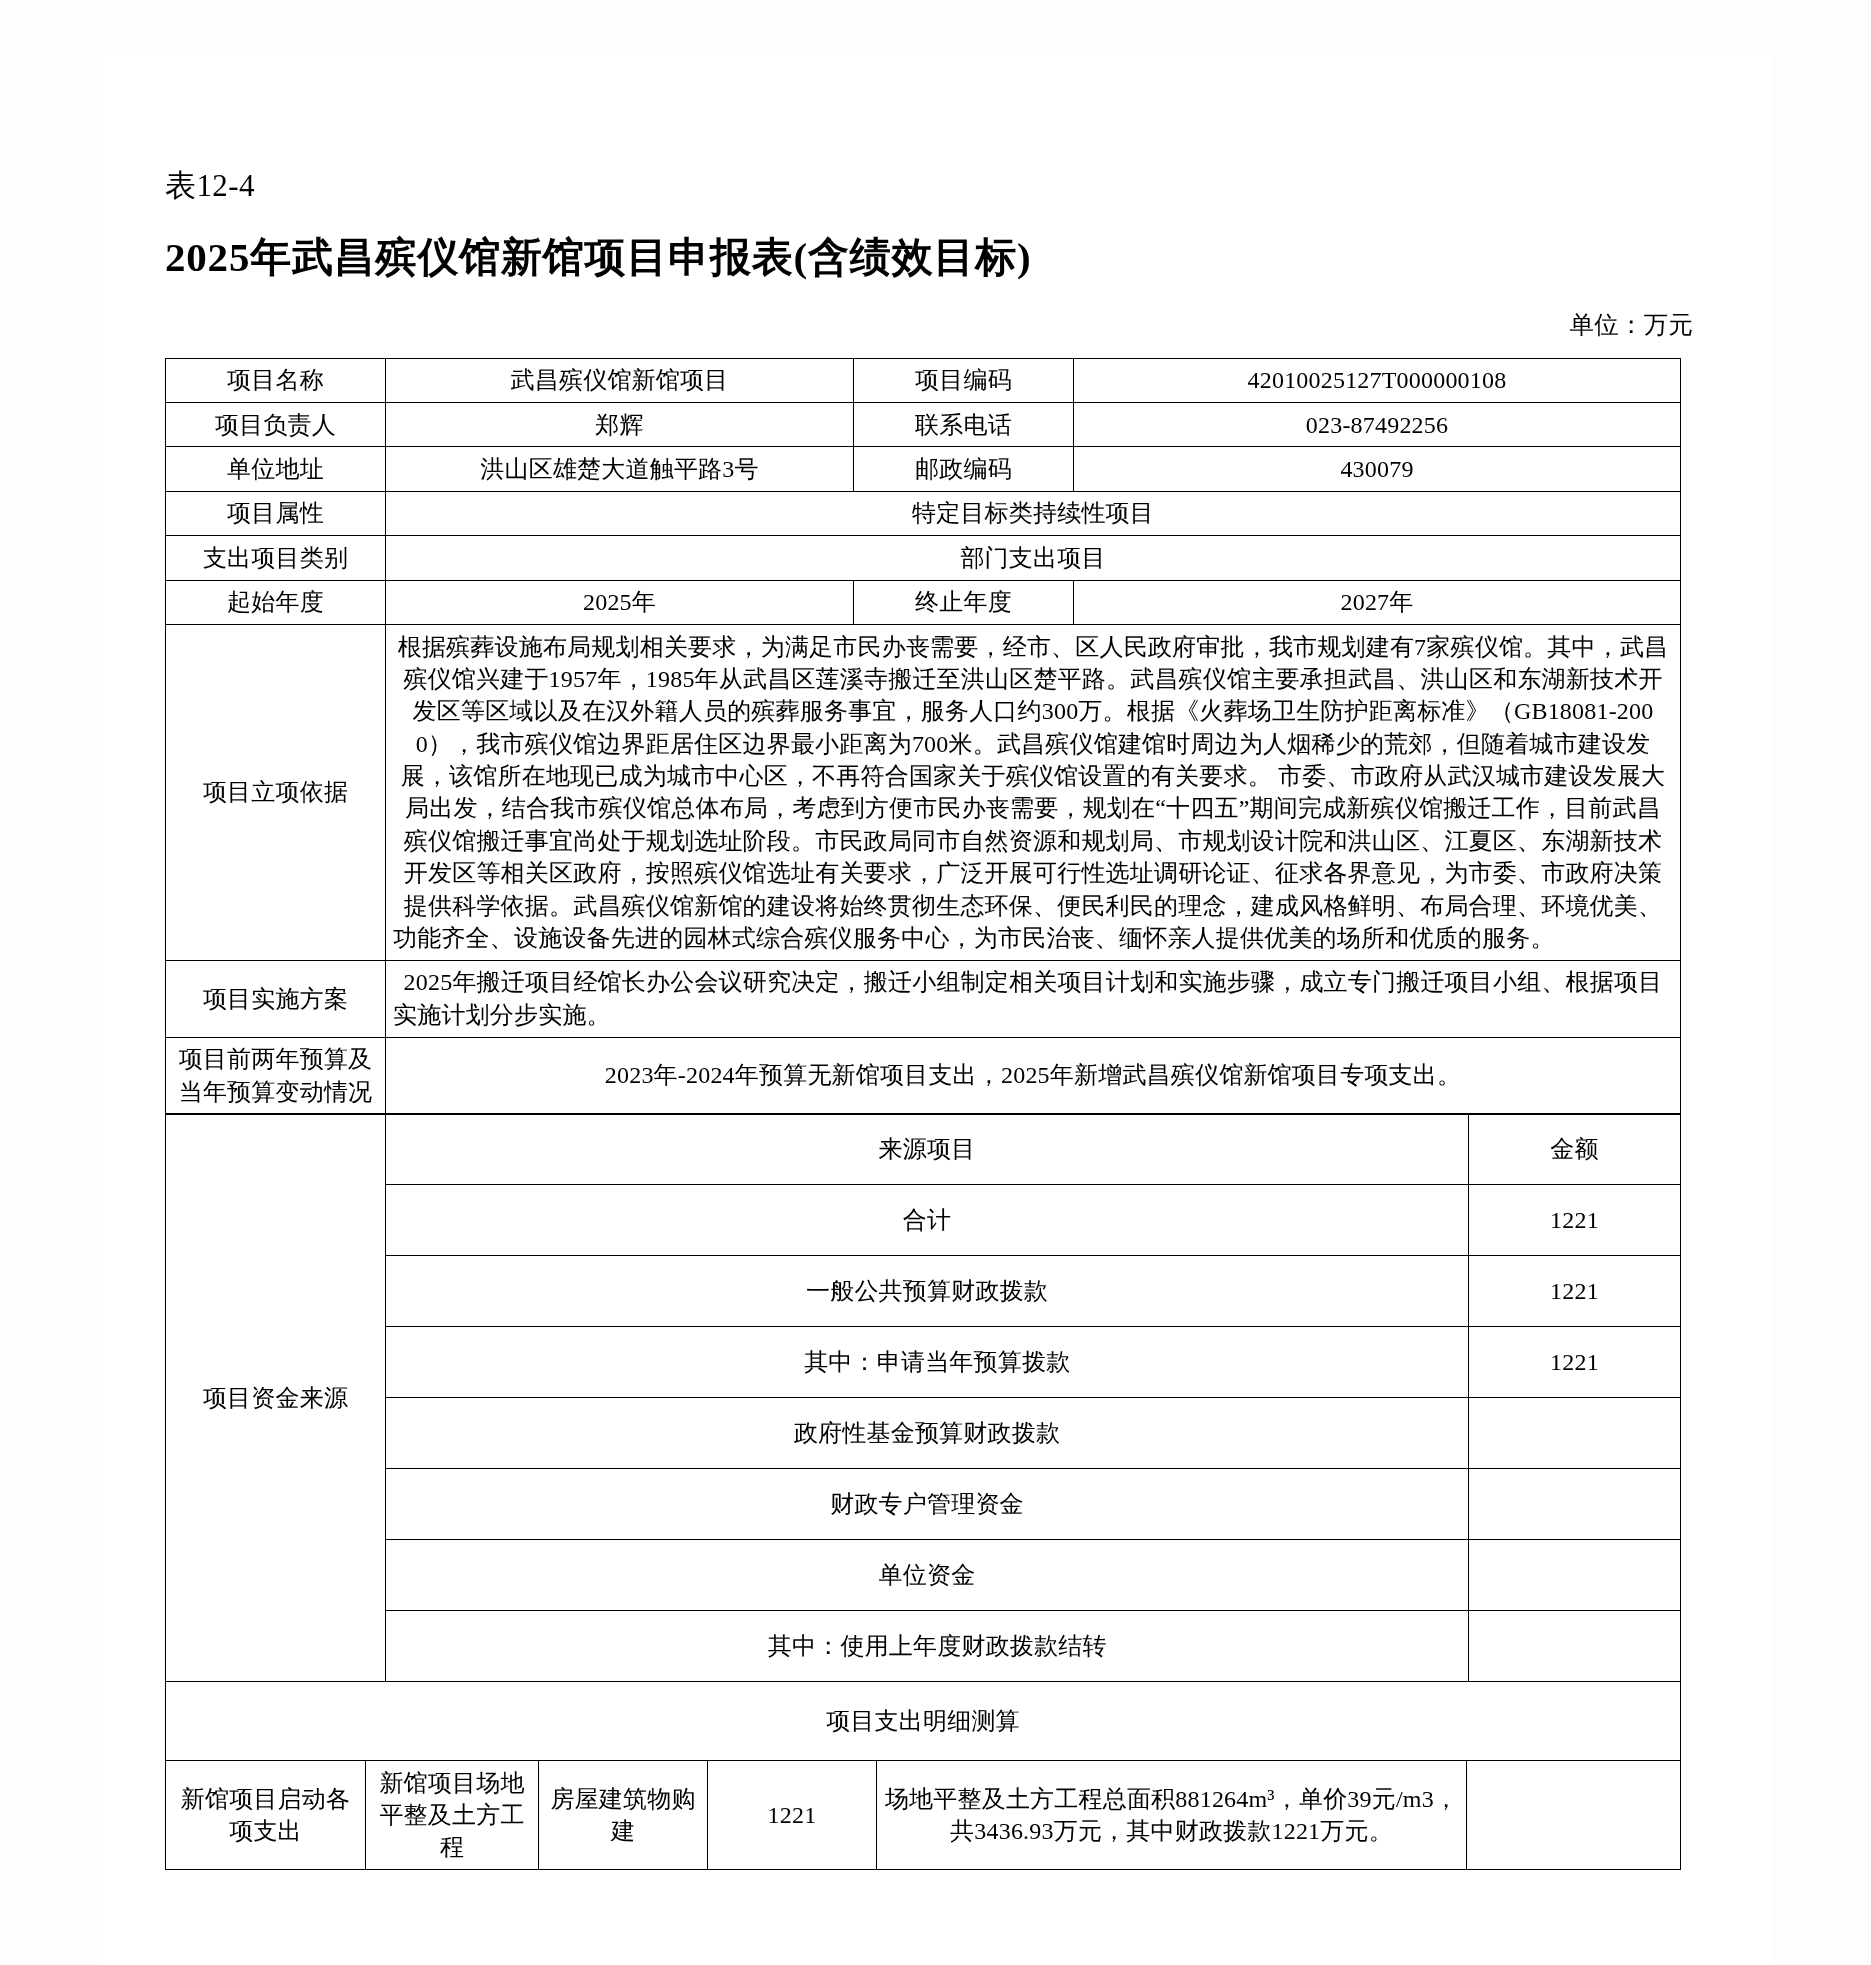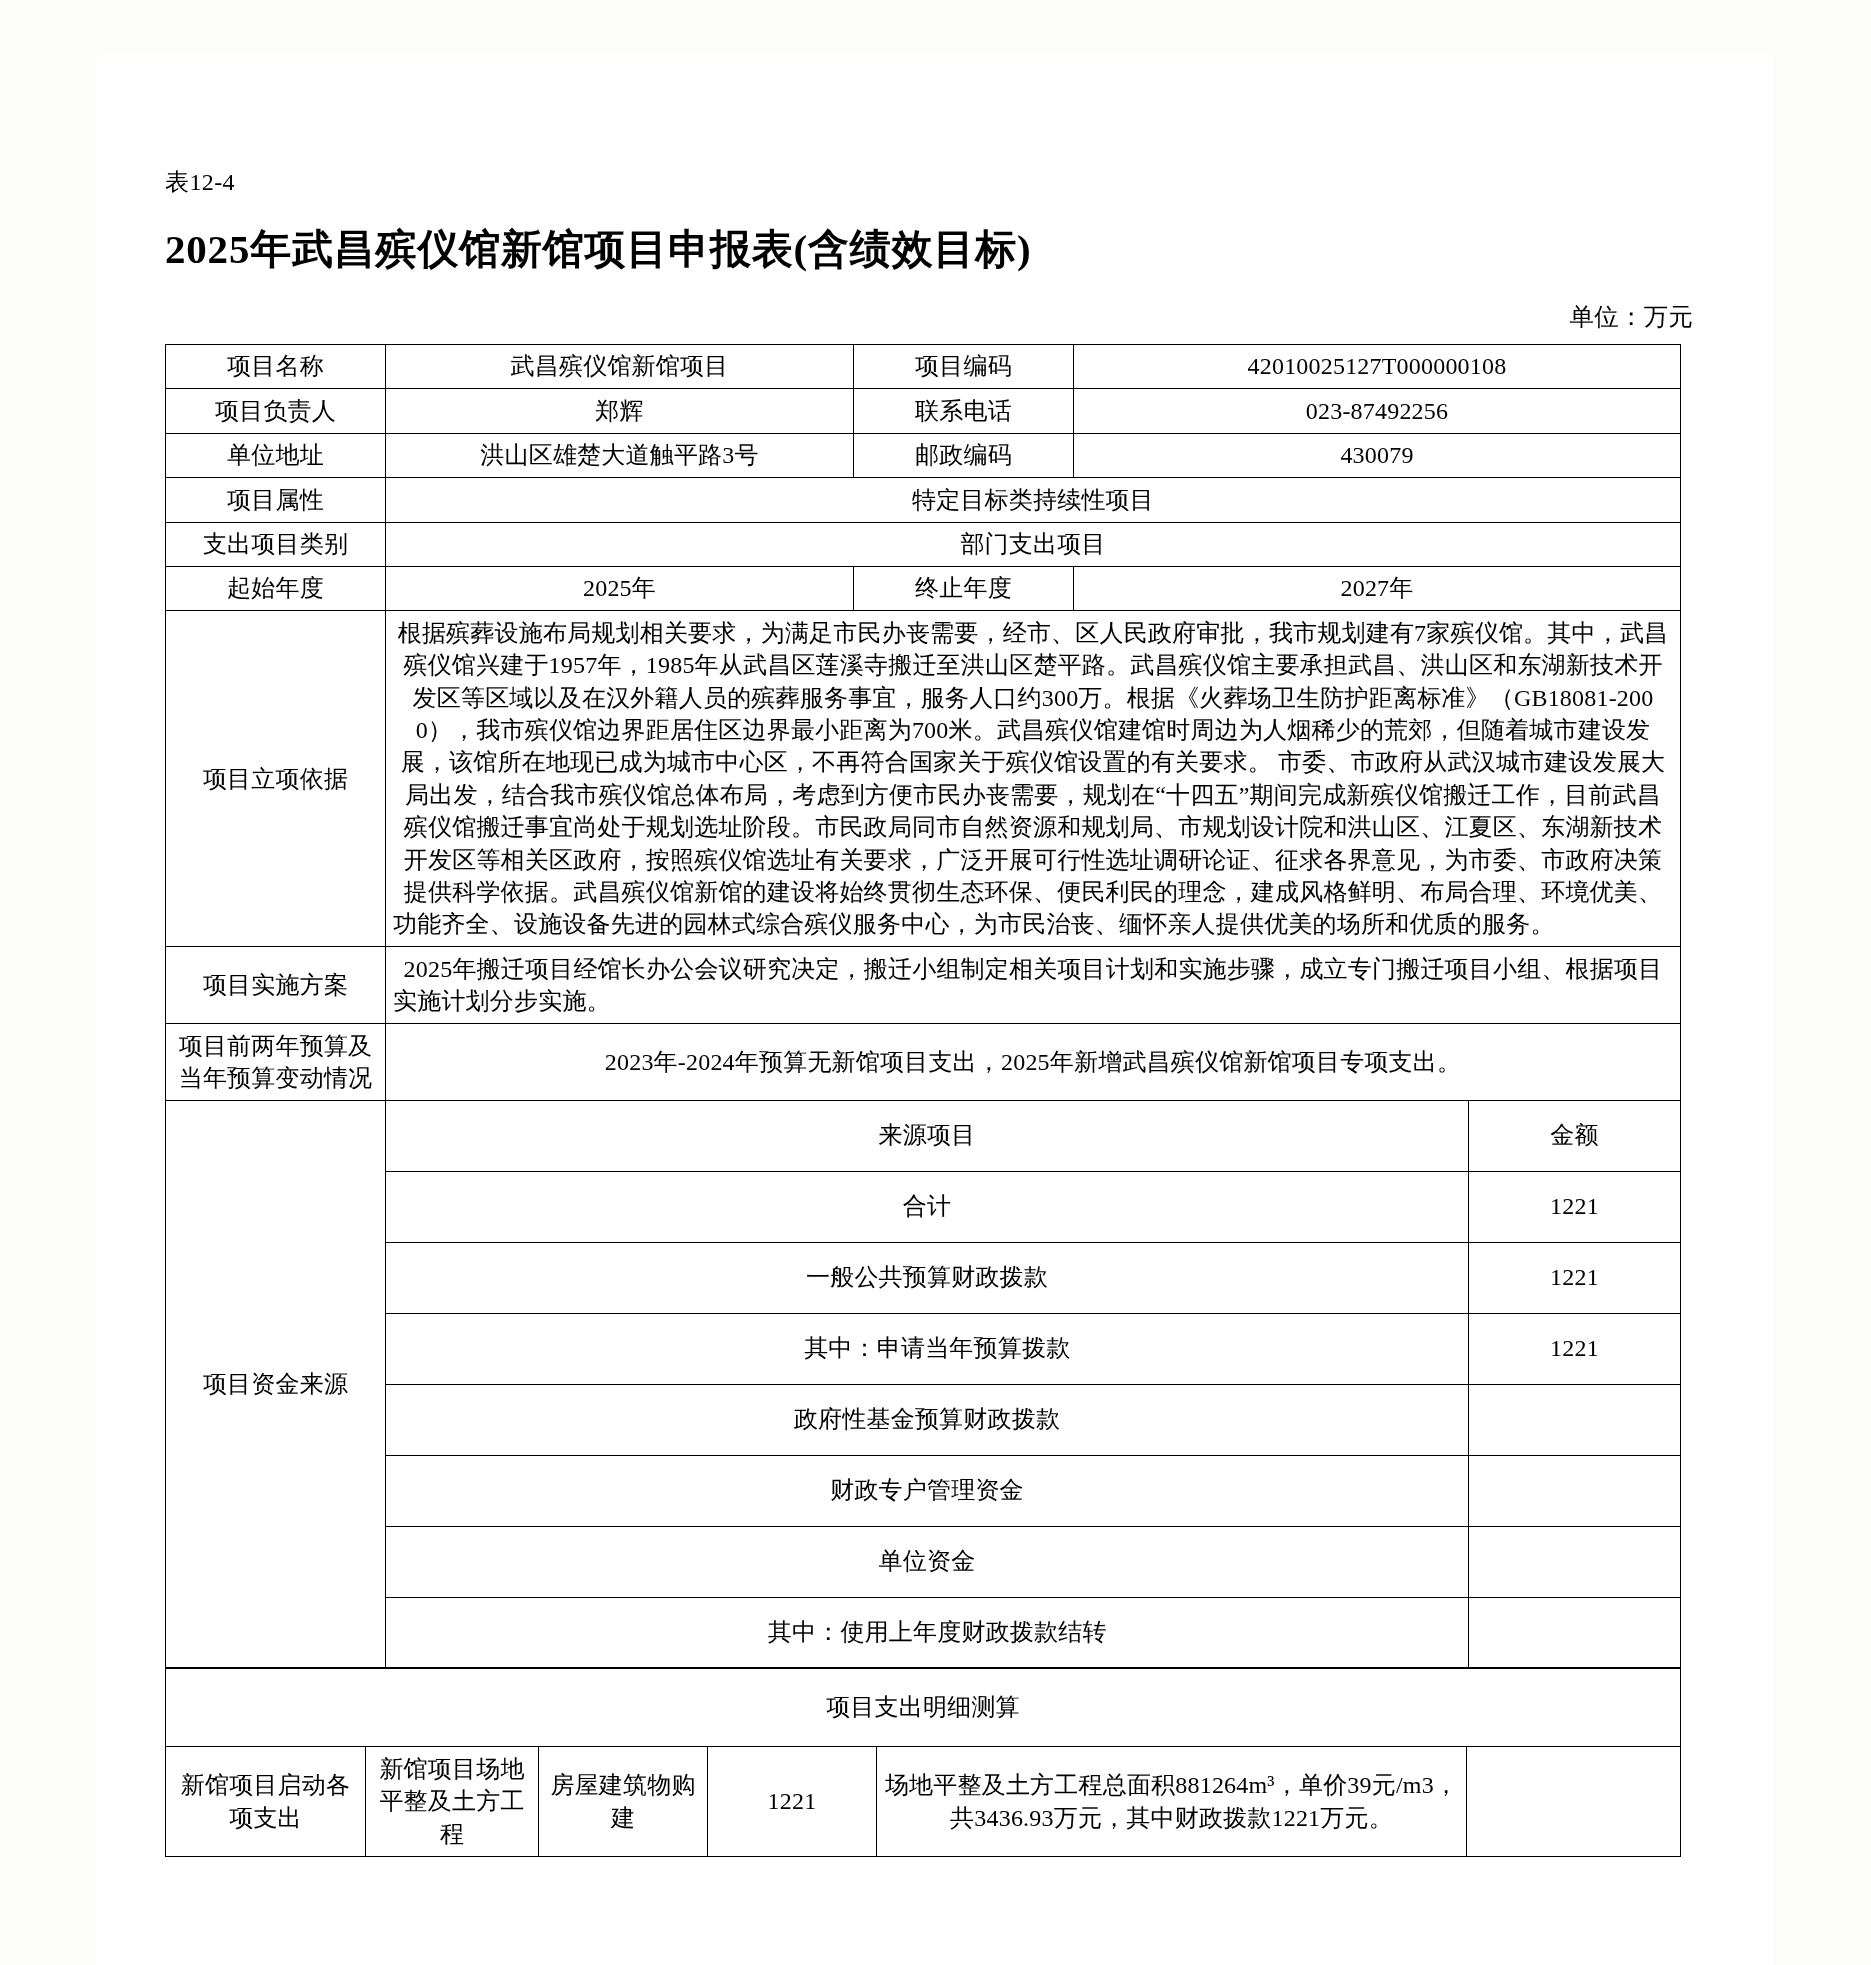--- a/index.html
+++ b/index.html
@@ -29,40 +29,40 @@
     background: #ffffff;
     box-sizing: border-box;
   }
   .inner {
     position: absolute;
     left: 67px;
     top: 114px;
     width: 1552px;
   }
   .table-label {
-    font-size: 24px;
+    font-size: 31px;
     line-height: 1.1;
     letter-spacing: 0.4px;
     margin: 0 0 0 0;
     font-family: "Liberation Serif", "DejaVu Serif", serif;
   }
   .doc-title {
     text-align: left;
     font-size: 41px;
     font-weight: bold;
     letter-spacing: 0.8px;
     margin-top: 27px;
     margin-bottom: 0;
     font-family: "Liberation Serif", "DejaVu Serif", serif;
   }
   .unit-line {
     text-align: right;
     font-size: 24.4px;
     margin-top: 23.6px;
-    margin-bottom: 11px;
+    margin-bottom: 17px;
     padding-right: 23.6px;
     letter-spacing: 0.4px;
   }
   table.main {
     border-collapse: collapse;
     width: 1515px;
     table-layout: fixed;
     margin-left: 0;
   }
   table.main td {

